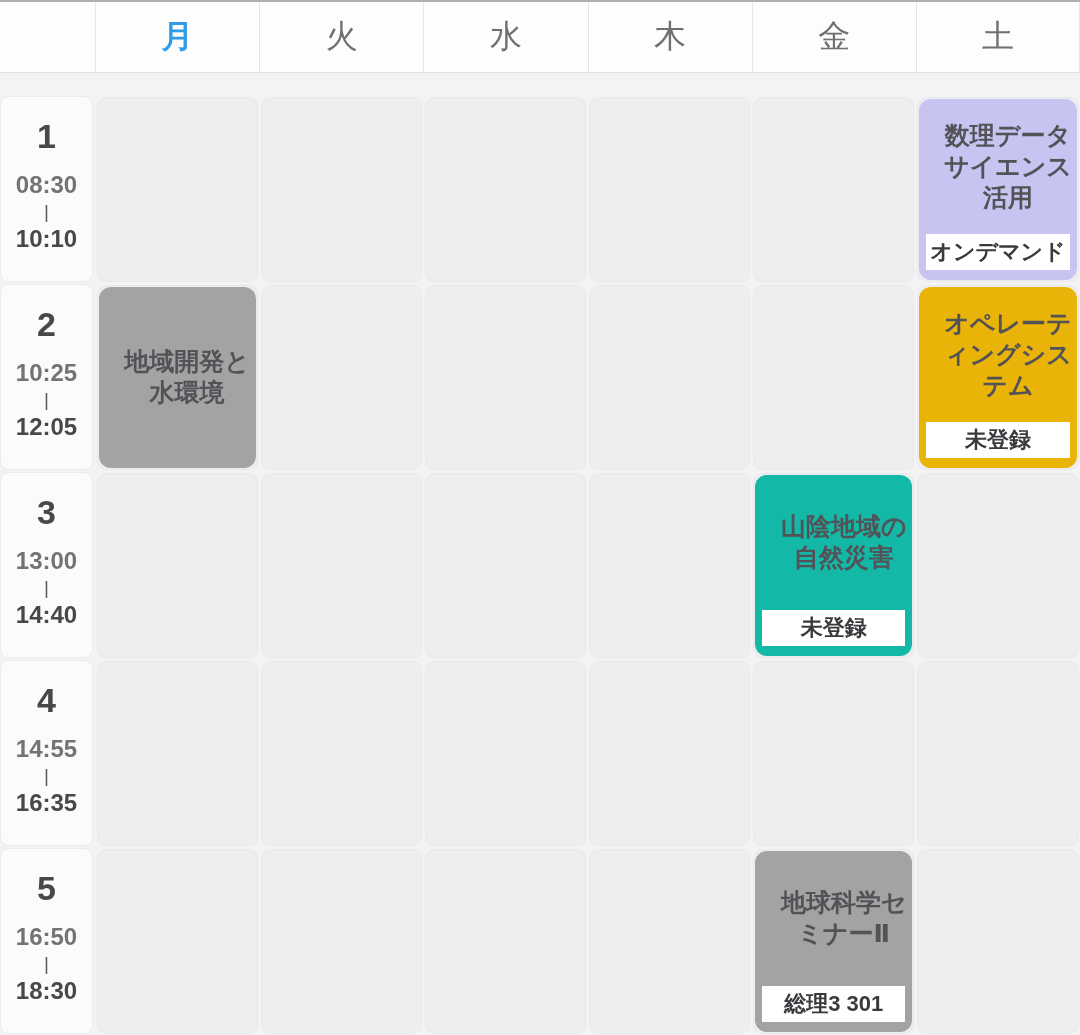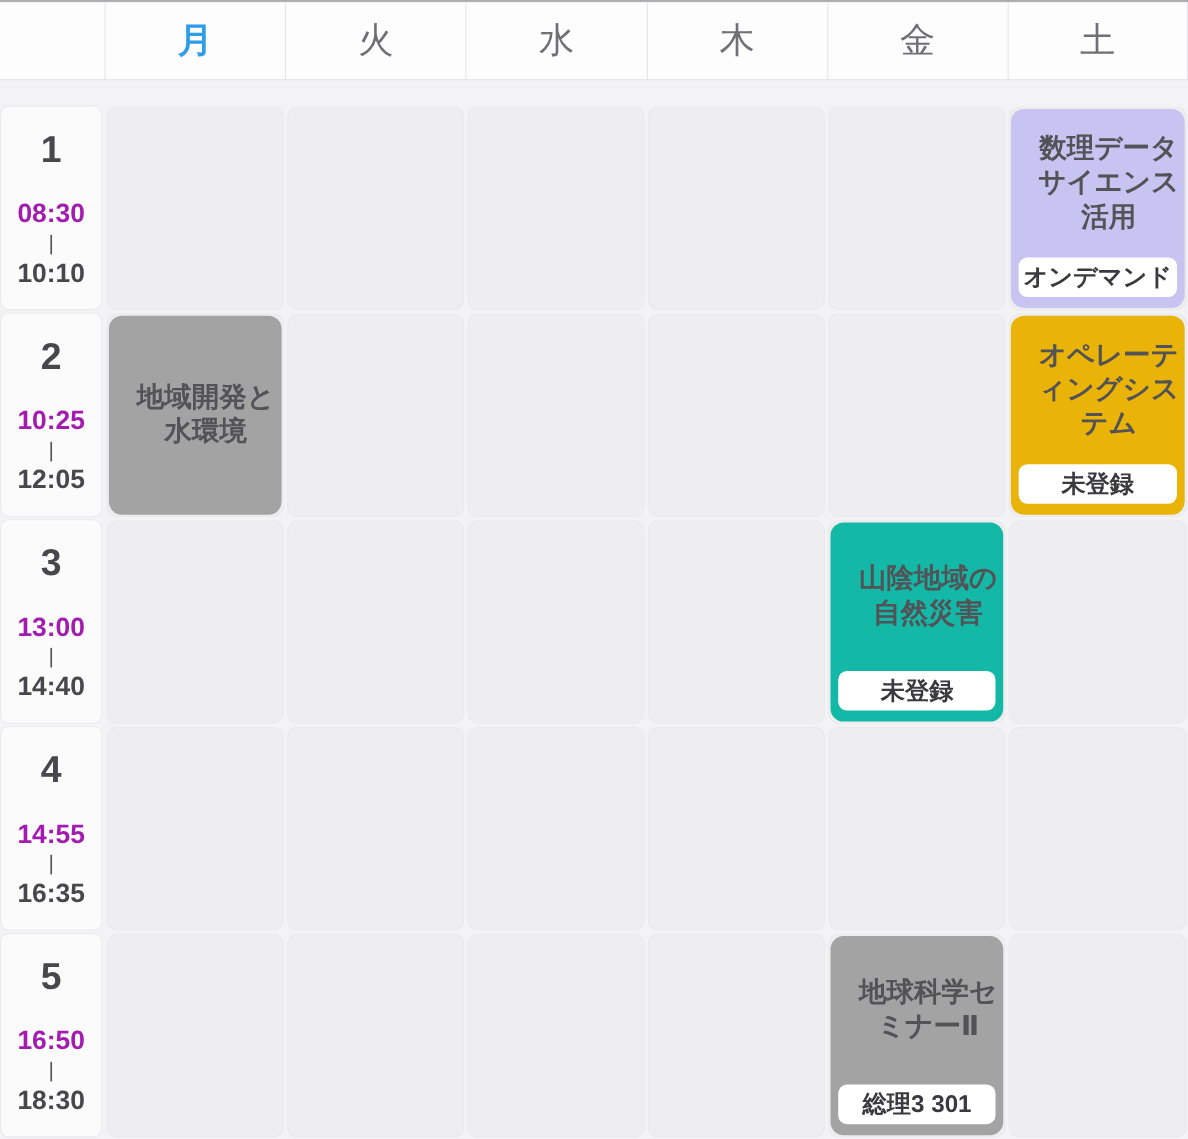--- a/index.html
+++ b/index.html
@@ -34,21 +34,21 @@
   }
   .time-cell {
     background: #fbfbfc;
     border: 1px solid #ebebed;
     border-radius: 8px;
     margin: 1px 2px 1px 0;
     display: flex; flex-direction: column; align-items: center;
     padding-top: 18px;
   }
   .p-num  { font-size: 34px; font-weight: 700; color: #48484c; line-height: 42px; }
-  .p-start{ font-size: 24px; font-weight: 600; color: #a21caf; margin-top: 24px; line-height: 28px; }
+  .p-start{ font-size: 24px; font-weight: 600; color: #737373; margin-top: 14px; line-height: 28px; }
   .p-sep  { font-size: 19px; font-weight: 400; color: #58585c; line-height: 22px; margin: 2px 0; }
   .p-end  { font-size: 24px; font-weight: 600; color: #48484c; line-height: 28px; }
   .cell {
     background: #eeeef0;
     border: 1px solid rgba(0,0,0,0.02);
     border-radius: 10px;
     margin: 1.5px;
     position: relative;
   }
   
@@ -59,21 +59,21 @@
   }
   .card-title {
     flex: 1;
     display: flex; flex-direction: column; align-items: center; justify-content: center;
     text-align: center;
     font-size: 25px; font-weight: 600; color: #525257; line-height: 31px; padding-left: 20px;
   }
   .card-badge {
     margin: 0 7px 10px;
     background: #ffffff;
-    border-radius: 8px;
+    border-radius: 0;
     min-height: 36px;
     display: flex; align-items: center; justify-content: center;
     font-size: 22px; font-weight: 600; color: #3a3a3e;
     white-space: pre;
   }
 </style>
 </head>
 <body>
 
 <div class="header-row">

